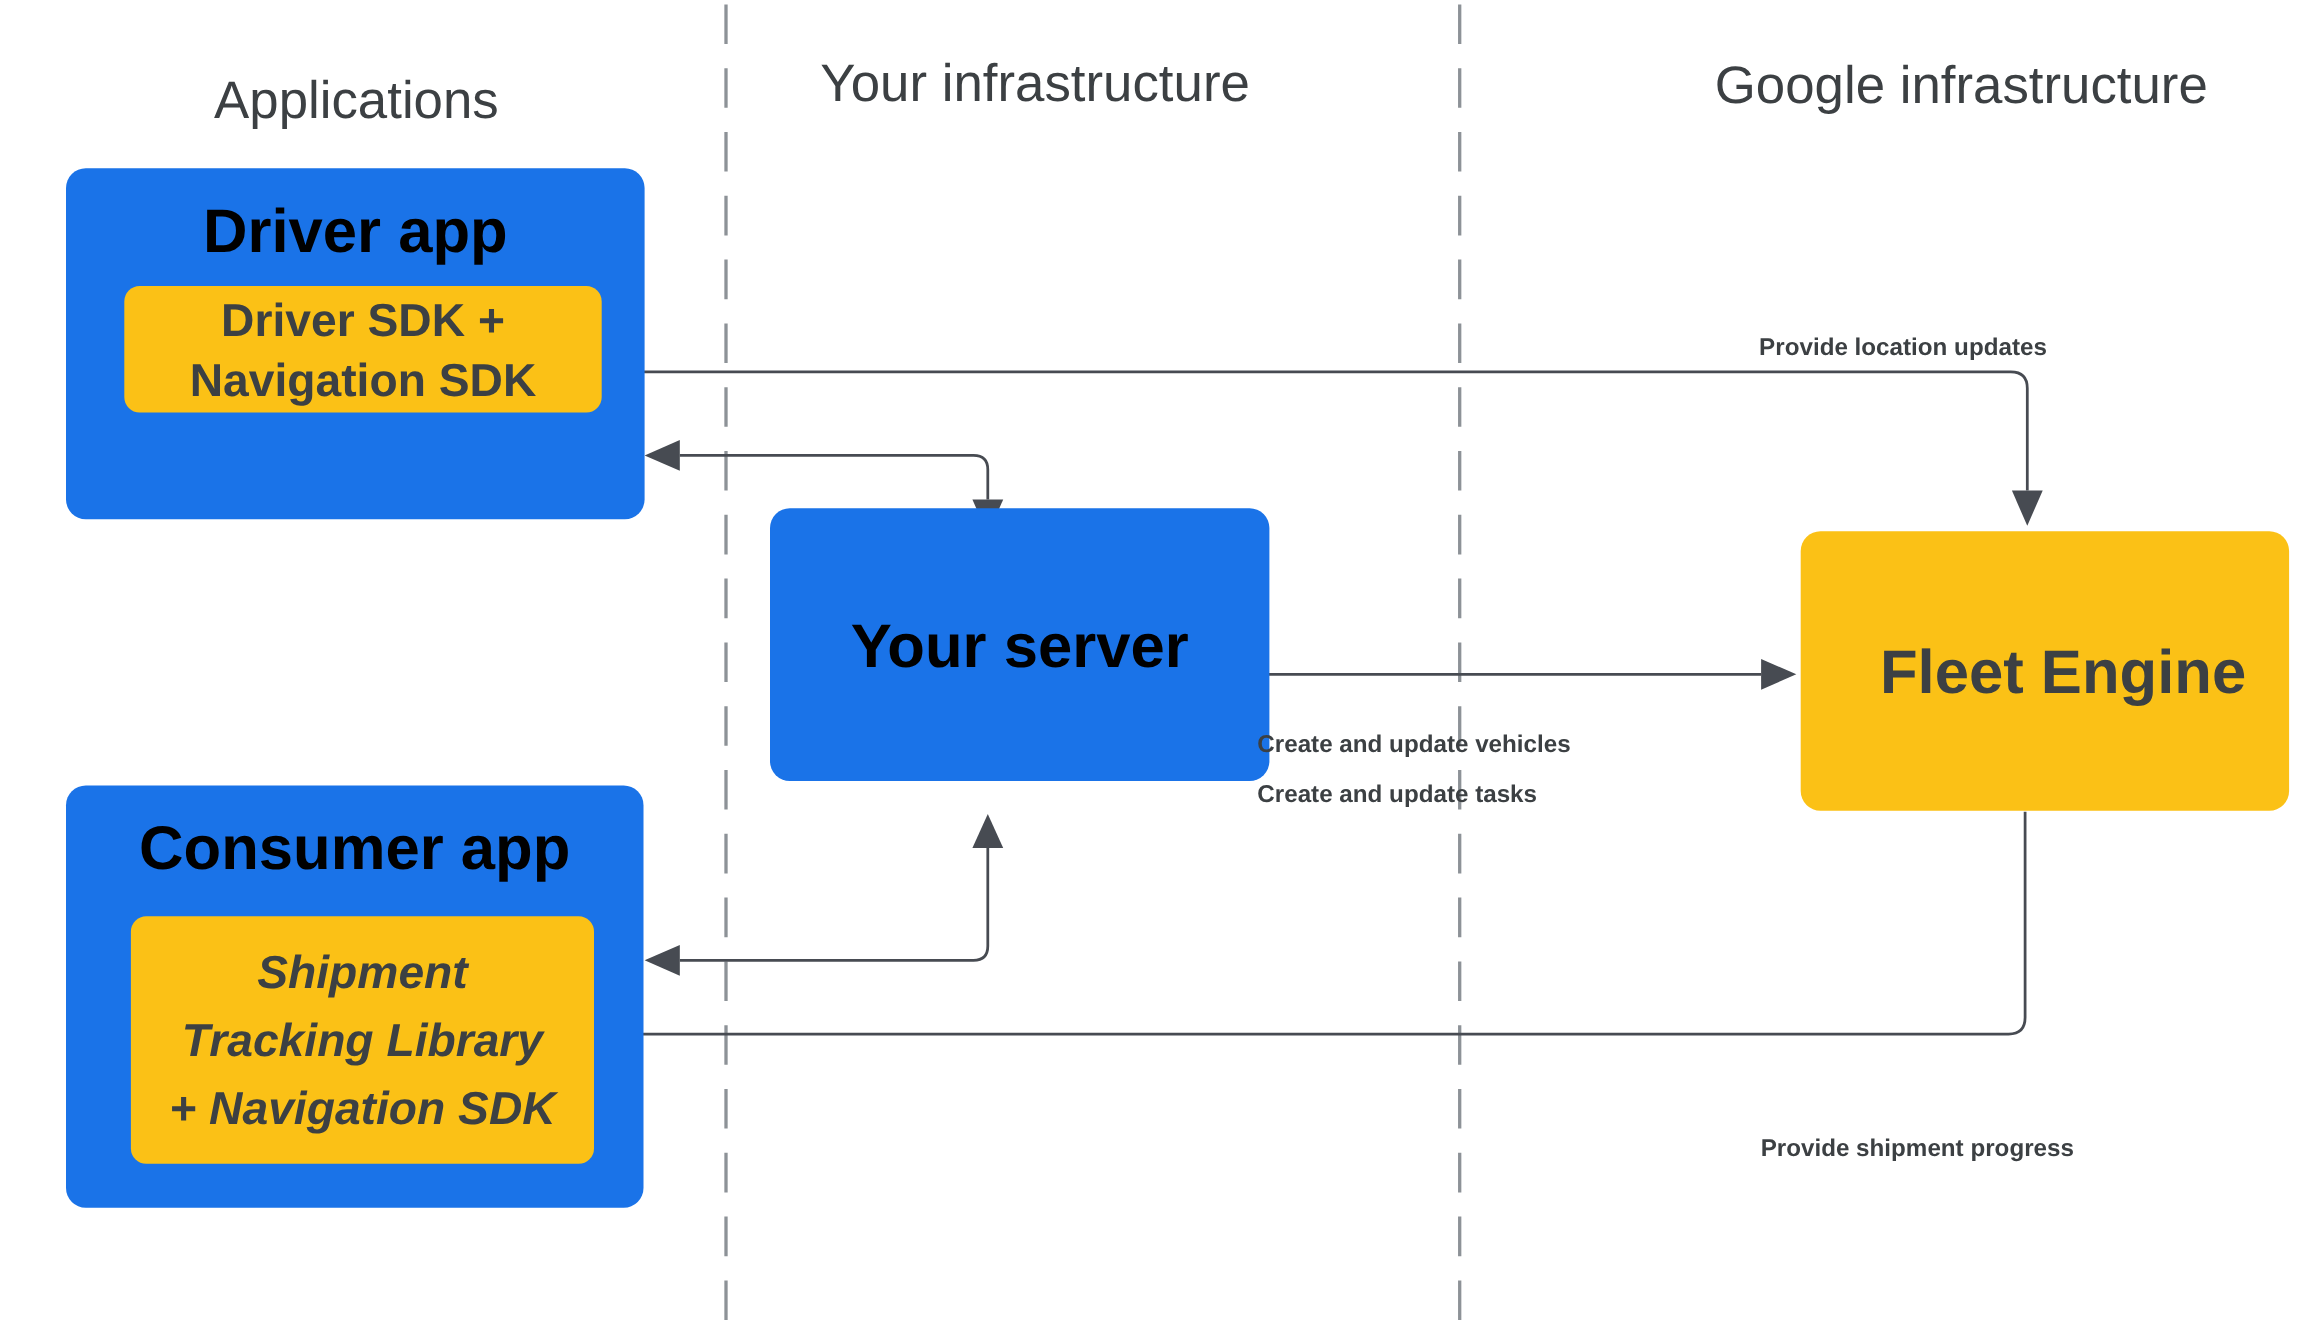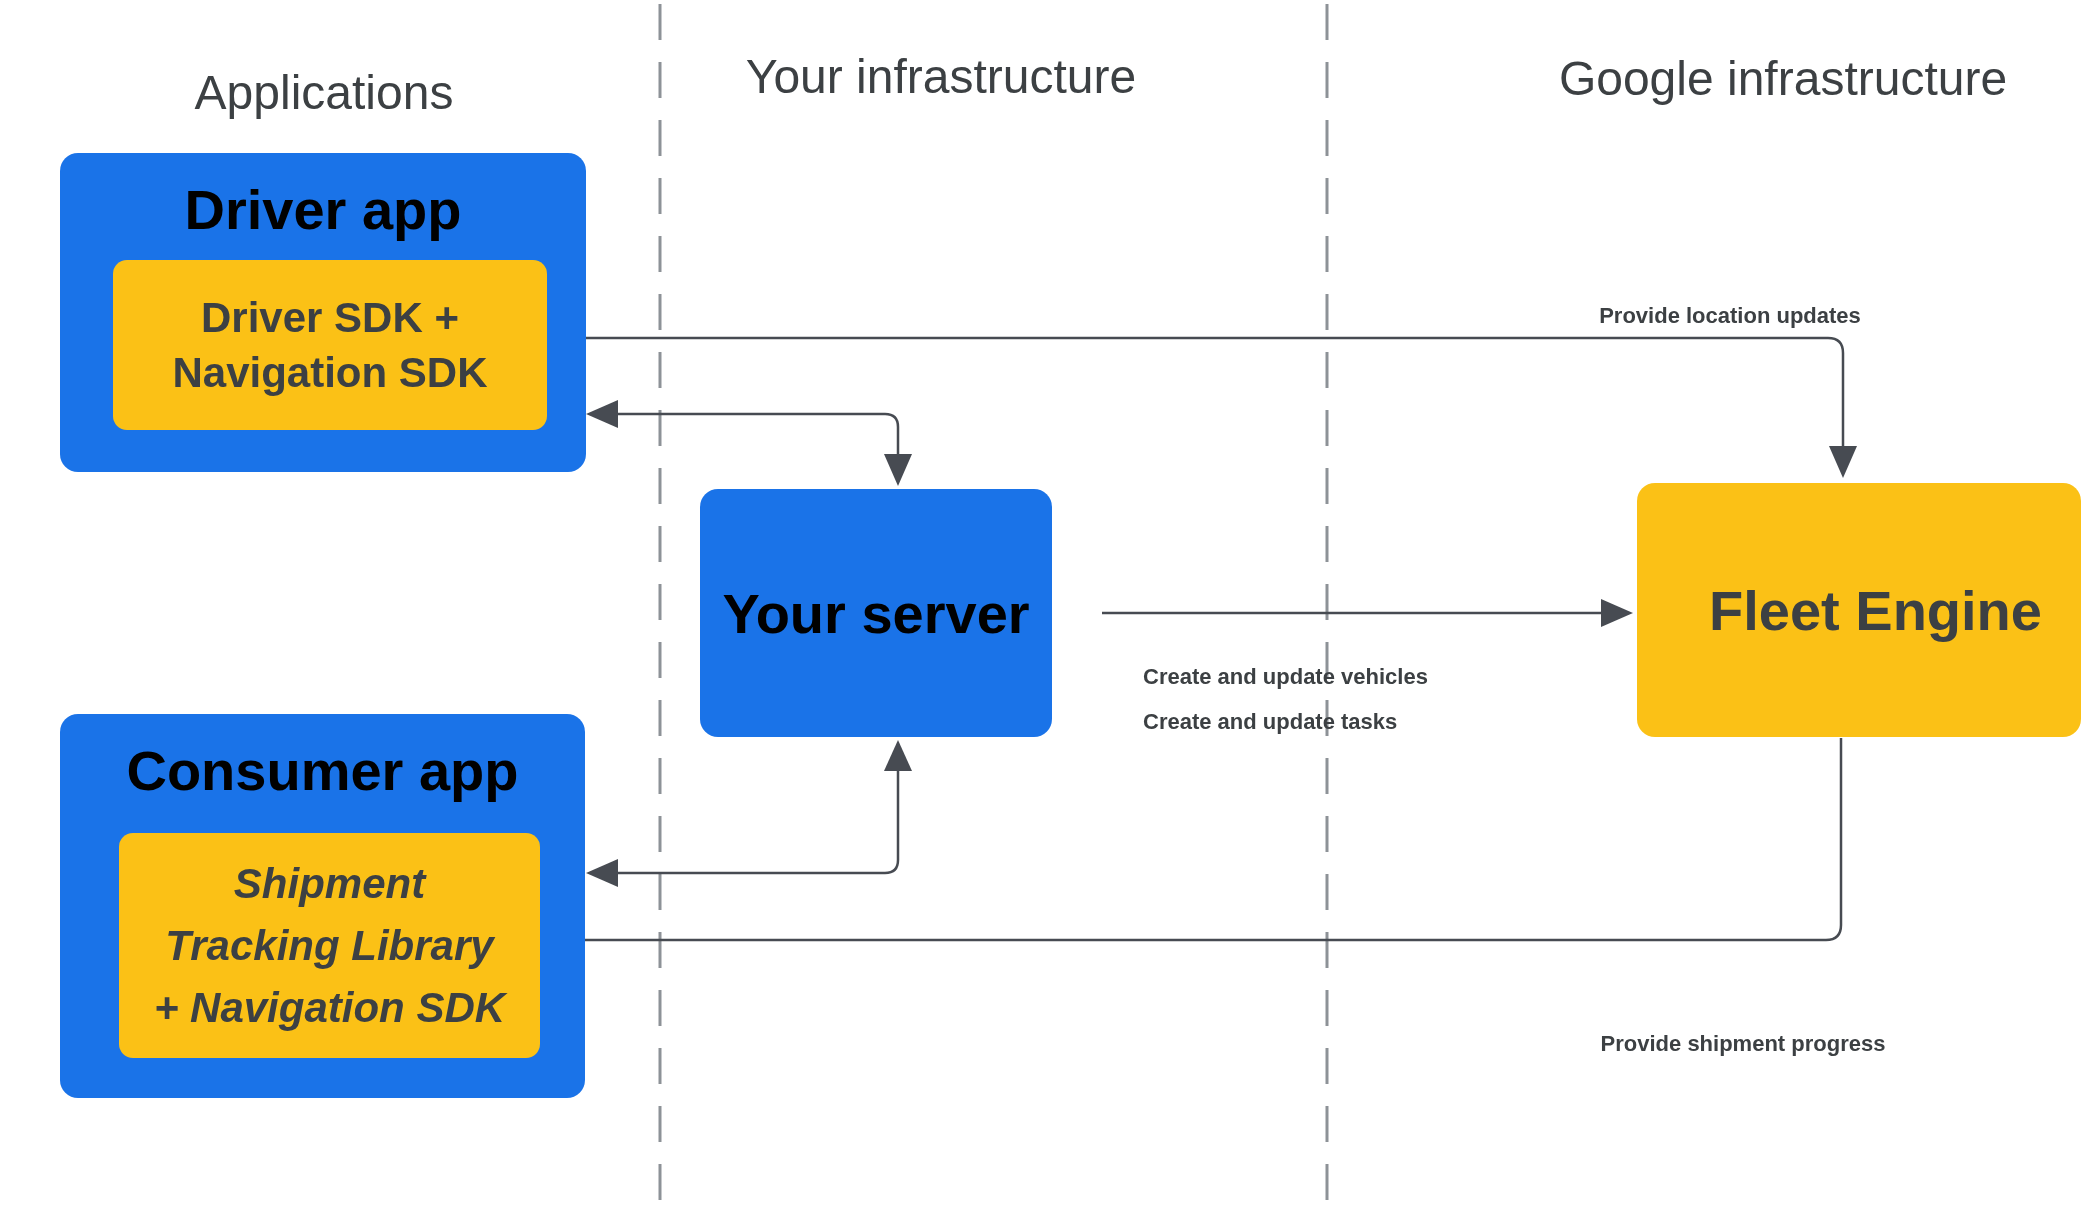--- a/index.html
+++ b/index.html
@@ -66,21 +66,21 @@
     <path d="M 1841 738 V 925 Q 1841 940 1826 940 H 578" fill="none" stroke="var(--arrow)" stroke-width="2.5"></path>
     <polygon points="546,940 578,926 578,954" fill="var(--arrow)"></polygon>
   </svg>
 
   <div class="col-header" style="left:324px; top:76px;margin-top:16px;">Applications</div>
   <div class="col-header" style="left:941px; top:76px;">Your infrastructure</div>
   <div class="col-header" style="left:1783px; top:78px;">Google infrastructure</div>
 
   <div class="node blue" style="left:60px; top:153px; width:526px; height:319px;">
     <div class="node-title app-title">Driver app</div>
-    <div class="node yellow" style="left:53px; top:107px; width:434px; height:170px;">
+    <div class="node yellow" style="left:53px; top:107px; width:434px; height:115px;">
       <div class="center-flex">
         <div class="sdk-text driver-sdk-text">
           <span class="line">Driver SDK +</span>
           <span class="line">Navigation SDK</span>
         </div>
       </div>
     </div>
   </div>
 
   <div class="node blue" style="left:60px; top:714px; width:525px; height:384px;">
@@ -89,21 +89,21 @@
       <div class="center-flex">
         <div class="sdk-text shipment-text">
           <span class="line">Shipment</span>
           <span class="line">Tracking Library</span>
           <span class="line">+ Navigation SDK</span>
         </div>
       </div>
     </div>
   </div>
 
-  <div class="node blue" style="left:700px; top:489px; width:352px; height:248px;">
+  <div class="node blue" style="left:700px; top:462px; width:454px; height:248px;">
     <div class="center-flex">
       <div class="node-title">Your server</div>
     </div>
   </div>
 
   <div class="node yellow" style="left:1637px; top:483px; width:411px; height:254px; border-radius:18px;padding-left:33px;">
     <div class="center-flex">
       <div class="dark-title">Fleet Engine</div>
     </div>
   </div>

